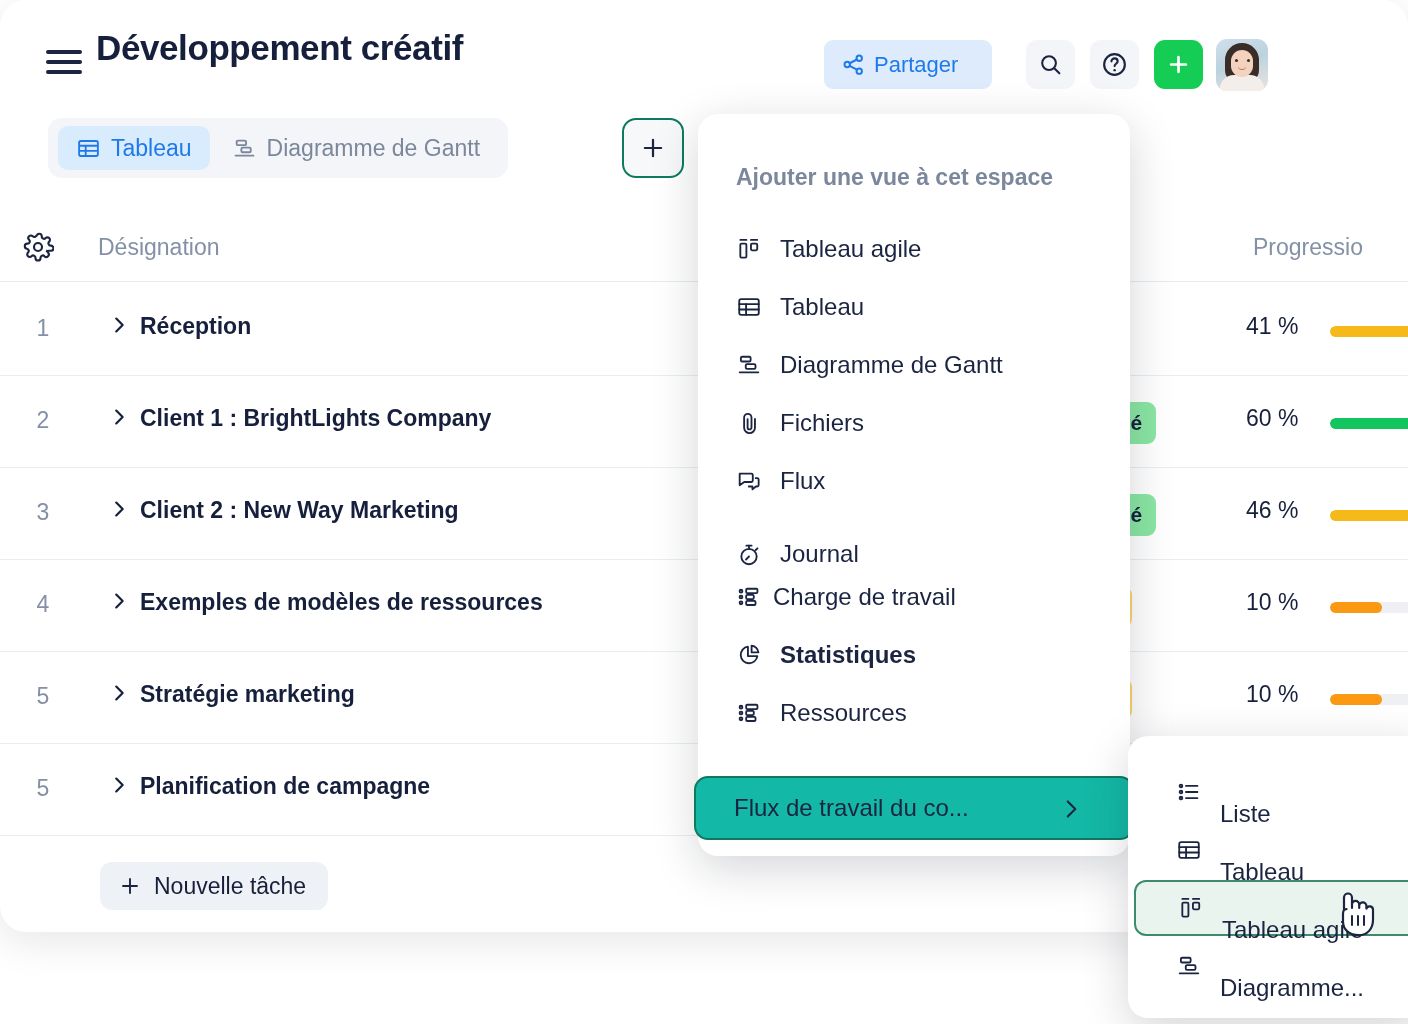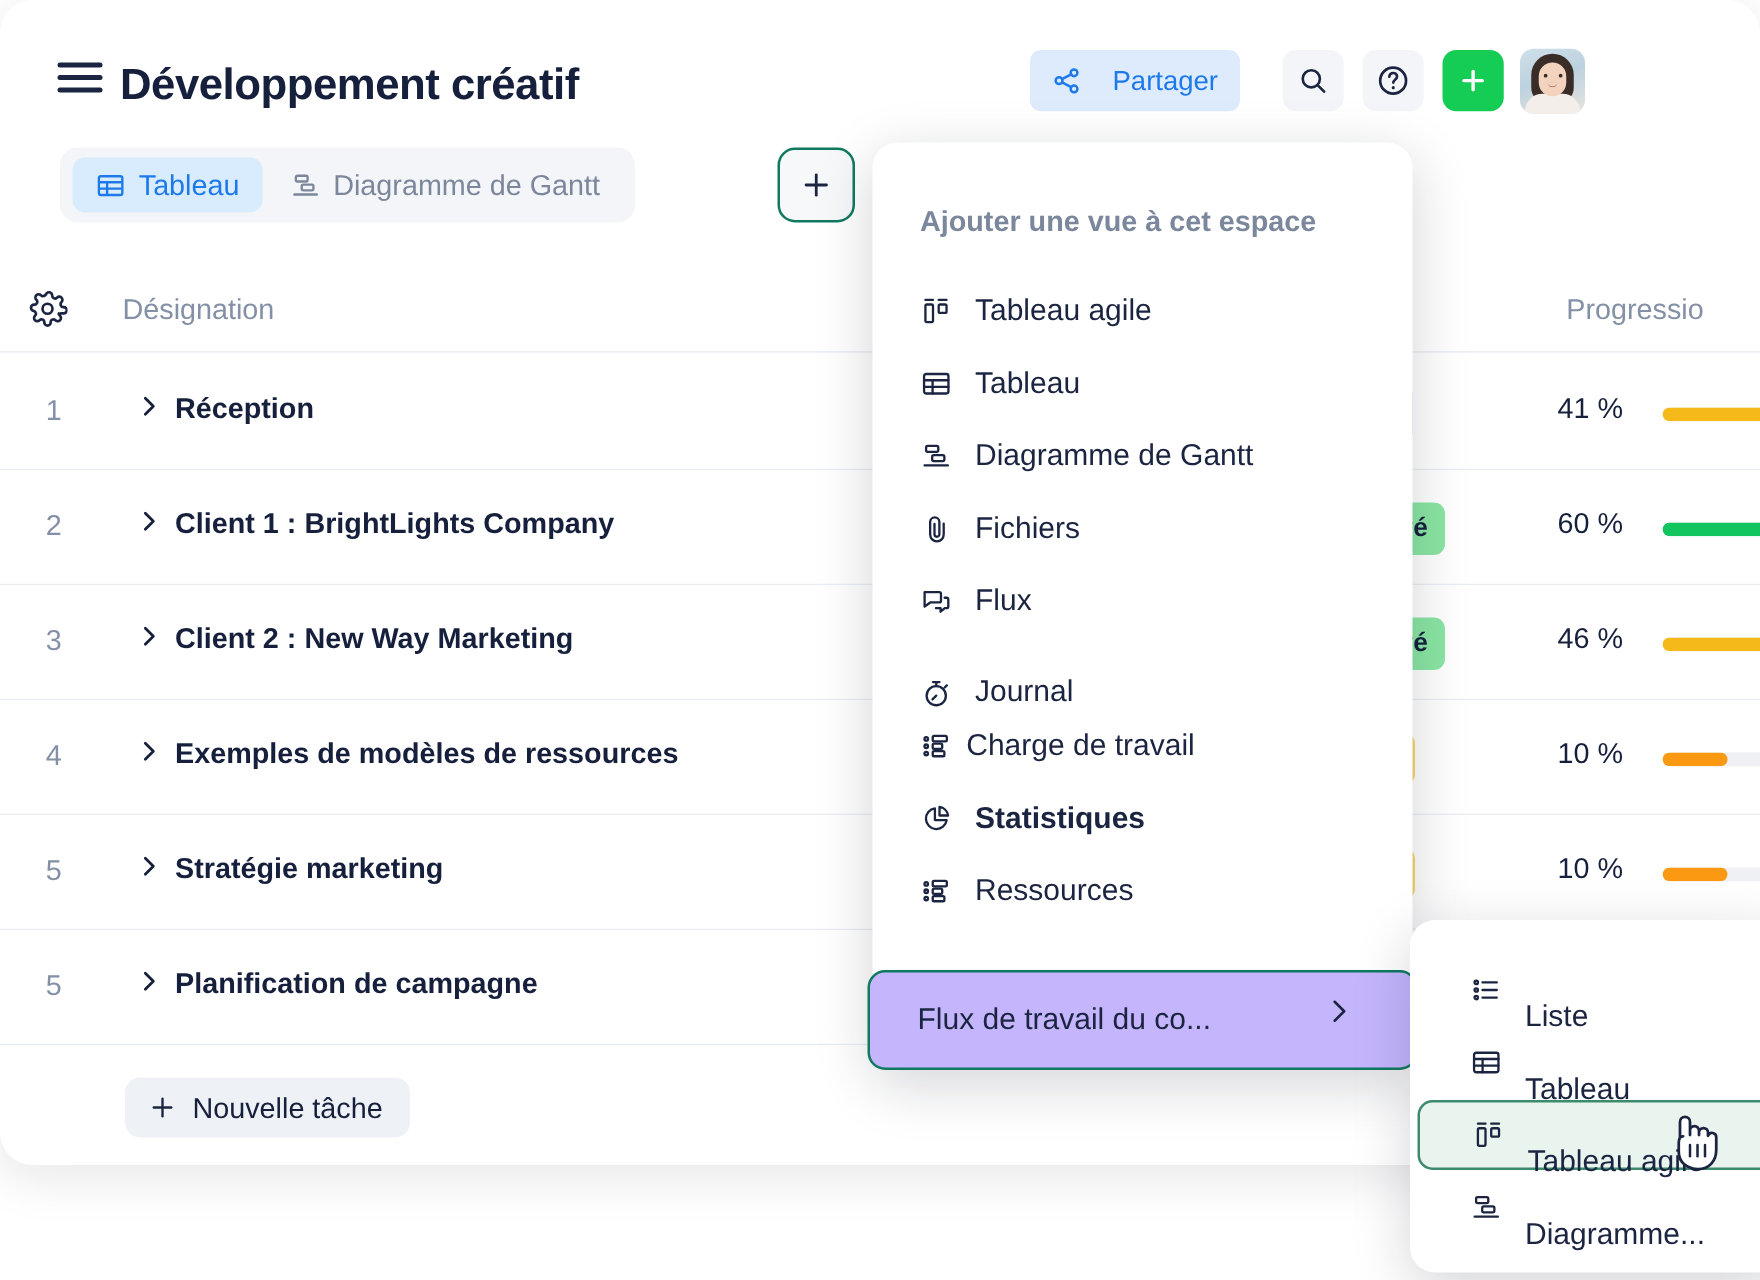--- a/index.html
+++ b/index.html
@@ -23,29 +23,29 @@
 
   
   .header { position: absolute; left: 0; top: 0; width: 1408px; height: 110px; }
   .hamburger {
     position: absolute; left: 46px; top: 47px; width: 36px; height: 30px;
     display: flex; flex-direction: column; justify-content: space-between;
     padding: 3px 0; cursor: pointer;
   }
   .hamburger span { display: block; height: 4px; background: #1b2440; border-radius: 2px; }
   .page-title {
-    position: absolute; left: 96px; top: 48px;
+    position: absolute; left: 96px; top: 28px;
     font-size: 35px; font-weight: bold; color: #16203c; letter-spacing: -.4px;
     white-space: nowrap;
   }
 
   .share-btn {
     position: absolute; left: 824px; top: 40px; height: 49px;
-    display: flex; align-items: center; gap: 24px;
-    background: #ddebfd; border-radius: 9px; padding: 0 18px 0 17px;
+    display: flex; align-items: center; gap: 8px;
+    background: #ddebfd; border-radius: 9px; padding: 0 34px 0 17px;
     color: #1e7aea; font-size: 22px; cursor: pointer;
   }
   .icon-btn {
     position: absolute; top: 40px; width: 49px; height: 49px;
     background: #f3f5f8; border-radius: 11px;
     display: flex; align-items: center; justify-content: center; cursor: pointer;
   }
   .icon-btn.search { left: 1026px; }
   .icon-btn.help   { left: 1090px; }
   .add-btn {
@@ -158,22 +158,22 @@
     font-size: 23px; font-weight: bold; color: #7b879c; white-space: nowrap;
   }
   .menu-item {
     position: absolute; left: 20px; width: 394px; height: 58px;
     display: flex; align-items: center; gap: 18px; padding-left: 18px;
     border-radius: 10px; cursor: pointer;
   }
   .menu-item .label { font-size: 24px; color: #1b2440; white-space: nowrap; }
   .menu-footer {
     position: absolute; left: 694px; top: 776px;
-    width: 440px; height: 80px;
-    background: #c4b5fd; border: 2px solid #0f7a5f; border-radius: 14px;
+    width: 440px; height: 64px;
+    background: #14b8a6; border: 2px solid #0f7a5f; border-radius: 14px;
     display: flex; align-items: center; cursor: pointer;
   }
   .menu-footer .label {
     margin-left: 38px; font-size: 24px; color: #1b2440; white-space: nowrap;
   }
   .menu-footer .chev-right { position: absolute; right: 48px; top: 18px; }
 
   
   .submenu {
     position: absolute; left: 1128px; top: 736px;

